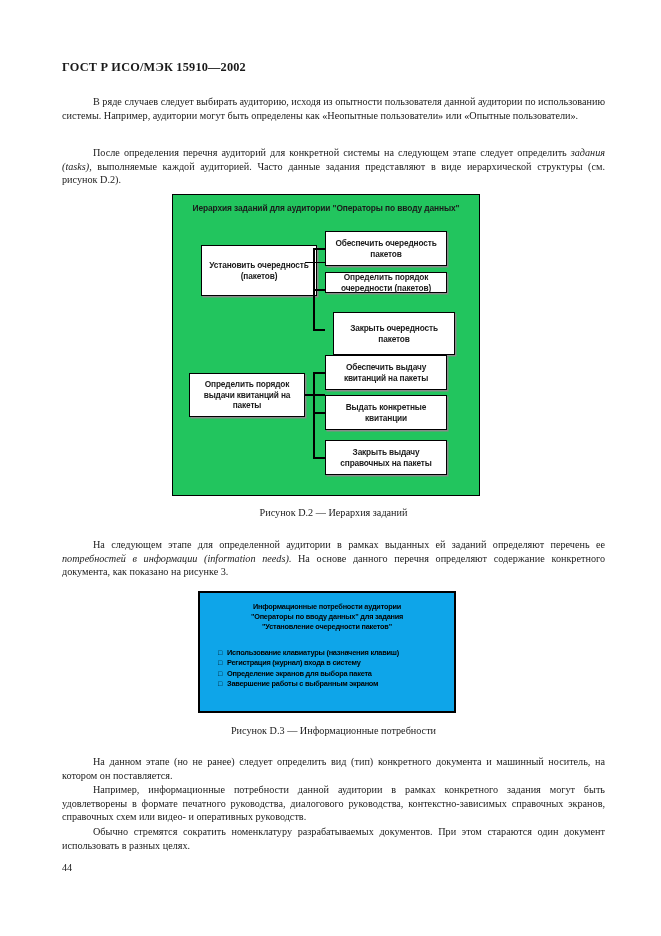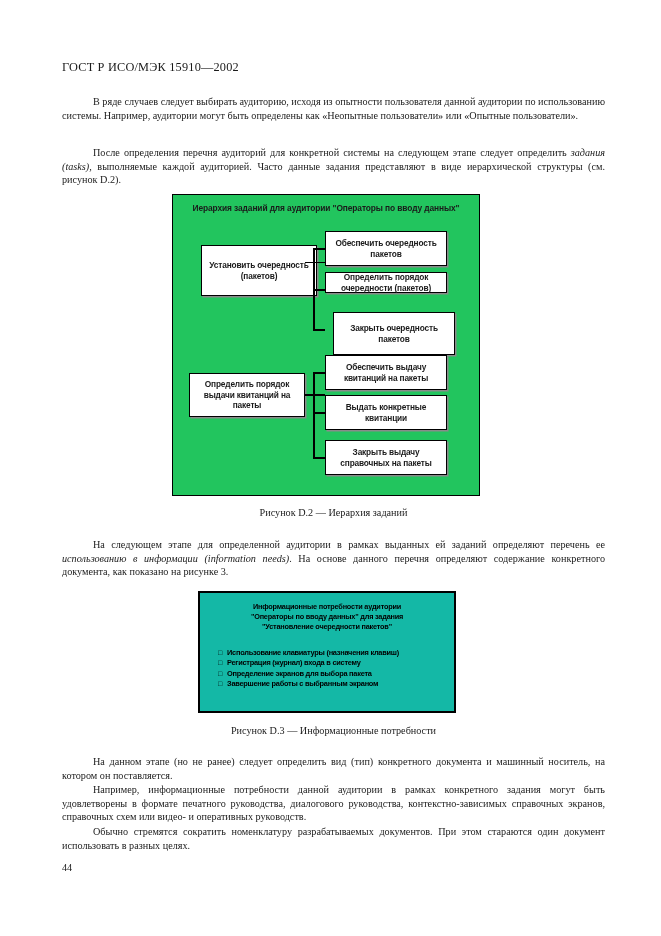--- a/index.html
+++ b/index.html
@@ -27,21 +27,21 @@
     width: 543px;
     height: 936px;
   }
 
   
   .doc-header {
     position: absolute;
     left: 0;
     top: 60px;
     font-family: "Liberation Serif", serif;
-    font-weight: normal;
+    font-weight: bold;
     font-size: 12.3px;
     letter-spacing: 0.2px;
   }
 
   
   .para {
     position: absolute;
     width: 543px;
     font-size: 10.2px;
     line-height: 13.6px;
@@ -143,21 +143,21 @@
   .g2-b3    { left: 140px; top: 262px;  width: 12px; }
 
   
   .fig-d3 {
     position: absolute;
     left: 136px;
     top: 591px;
     width: 254px;
     height: 118px;
     border: 2.2px solid #000;
-    background: #14b8a6;
+    background: #0ea5e9;
     font-family: "Liberation Sans", sans-serif;
     color: #000;
     filter: blur(0.35px);
   }
   .fig-d3-title {
     position: absolute;
     left: 10px;
     top: 9px;
     width: 234px;
     text-align: center;
@@ -225,21 +225,21 @@
       <div class="conn h g2-b2"></div>
       <div class="conn h g2-b3"></div>
       <div class="nodebox n-c2a">Обеспечить выдачу квитанций на пакеты</div>
       <div class="nodebox n-c2b">Выдать конкретные квитанции</div>
       <div class="nodebox n-c2c">Закрыть выдачу справочных на пакеты</div>
     </div>
 
     <div class="caption" id="caption-d2">Рисунок D.2 — Иерархия заданий</div>
 
     <div class="para" id="para-3">
-      <span>На следующем этапе для определенной аудитории в рамках выданных ей заданий определяют перечень ее </span><i>использованию в информации (information needs)</i><span>. На основе данного перечня определяют содержание конкретного документа, как показано на рисунке 3.</span>
+      <span>На следующем этапе для определенной аудитории в рамках выданных ей заданий определяют перечень ее </span><i>потребностей в информации (information needs)</i><span>. На основе данного перечня определяют содержание конкретного документа, как показано на рисунке 3.</span>
     </div>
 
     <div class="fig-d3">
       <div class="fig-d3-title">
         <div>Информационные потребности аудитории</div>
         <div>"Операторы по вводу данных" для задания</div>
         <div>"Установление очередности пакетов"</div>
       </div>
       <div class="fig-d3-list">
         <div class="li">Использование клавиатуры (назначения клавиш)</div>

